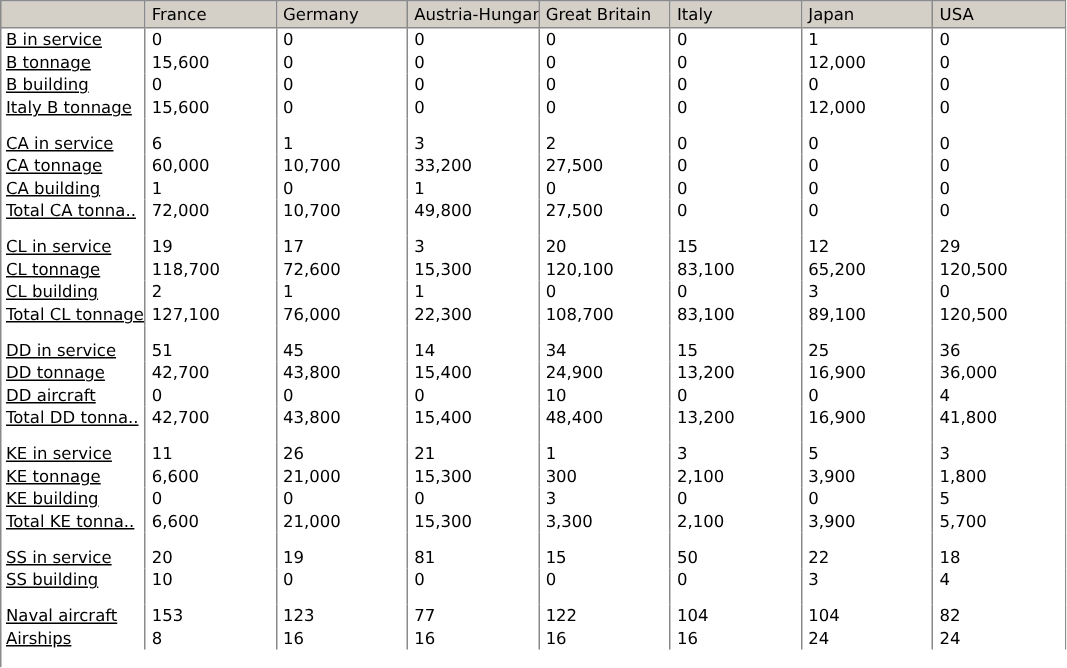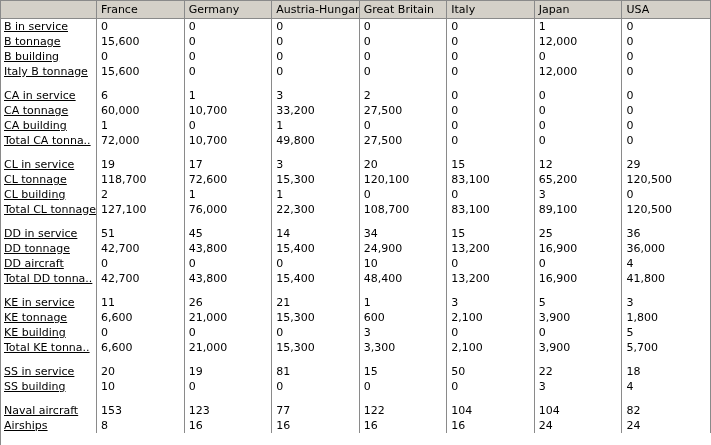--- a/index.html
+++ b/index.html
@@ -307,21 +307,21 @@
           <td>1</td>
           <td>3</td>
           <td>5</td>
           <td>3</td>
         </tr>
         <tr class="data-row">
           <td class="rowlabel">KE tonnage</td>
           <td>6,600</td>
           <td>21,000</td>
           <td>15,300</td>
-          <td>600</td>
+          <td>300</td>
           <td>2,100</td>
           <td>3,900</td>
           <td>1,800</td>
         </tr>
         <tr class="data-row">
           <td class="rowlabel">KE building</td>
           <td>0</td>
           <td>0</td>
           <td>0</td>
           <td>3</td>

